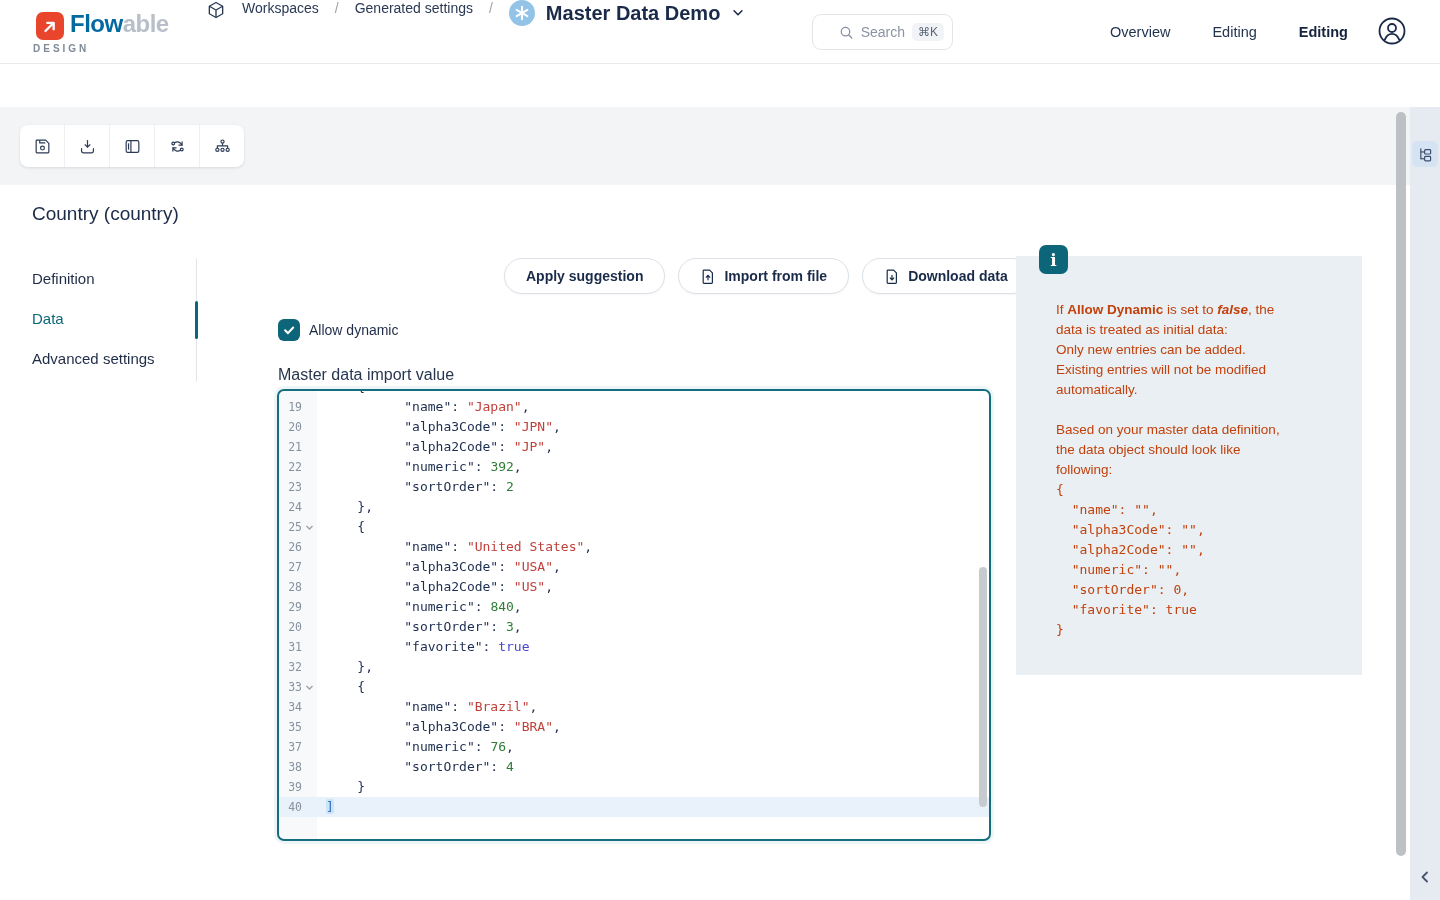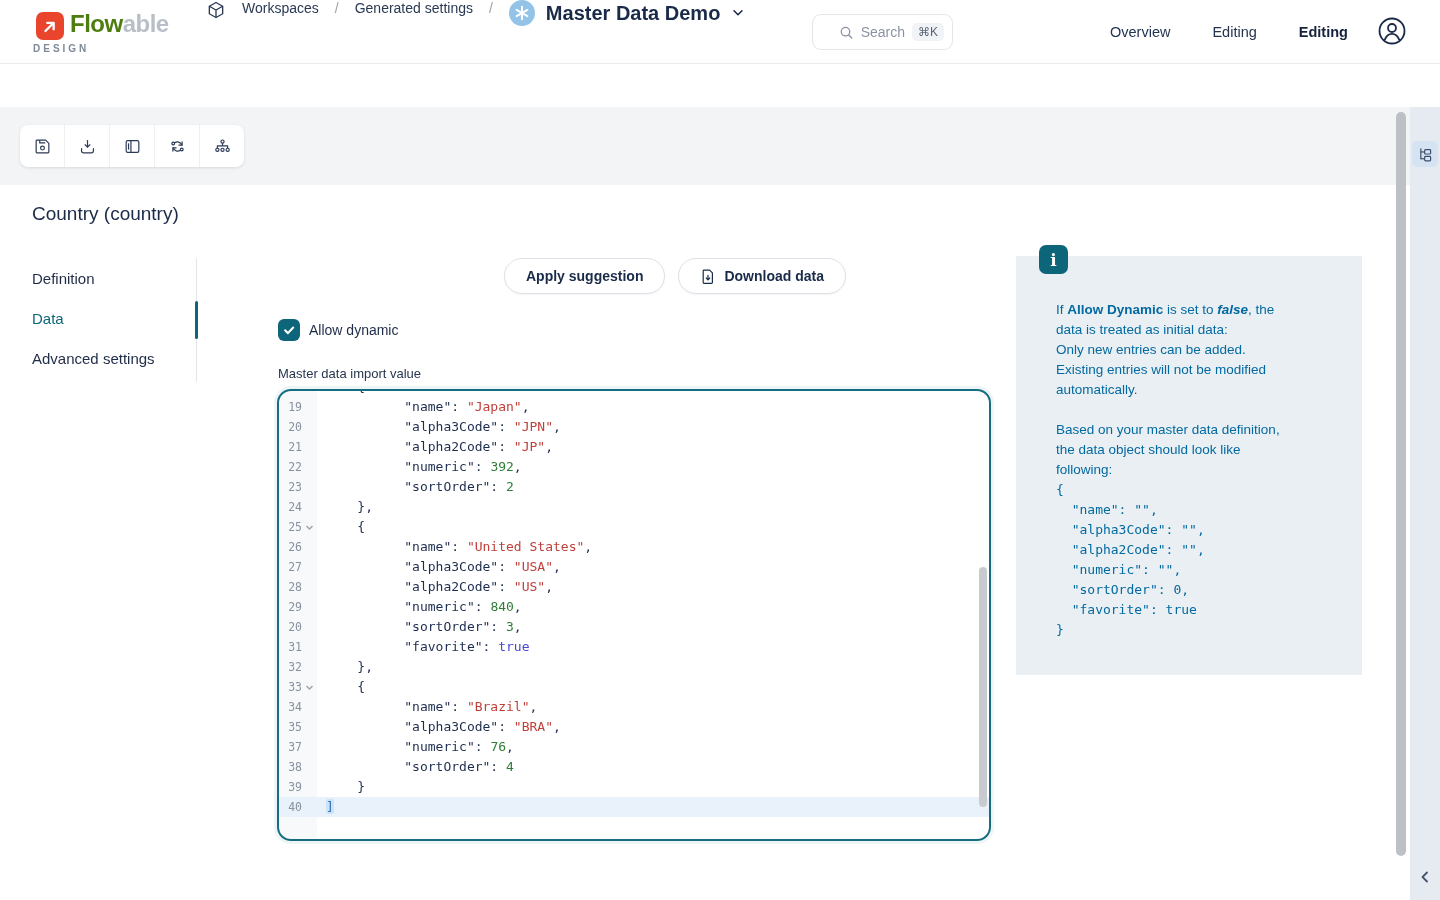--- a/index.html
+++ b/index.html
@@ -9,21 +9,21 @@
   *{box-sizing:border-box;margin:0;padding:0}
   html,body{width:1440px;height:900px;overflow:hidden;background:#fff;
     font-family:"Liberation Sans","DejaVu Sans",sans-serif;color:var(--navy);}
   .screen{position:relative;width:1440px;height:900px;overflow:hidden}
   svg{display:block}
 
   
   .navbar{position:absolute;left:0;top:0;width:1440px;height:64px;background:#fff;border-bottom:1px solid #e9ecef;z-index:5}
   .logo-icon{position:absolute;left:36px;top:12px;width:28px;height:28px;border-radius:7px;background:var(--brand-red);display:flex;align-items:center;justify-content:center}
   .brand{position:absolute;left:70px;top:10px;font-size:24px;font-weight:700;letter-spacing:-.5px}
-  .brand .flow{color:#4d7c0f}.brand .able{color:#b9bfc8}
+  .brand .flow{color:#0369a1}.brand .able{color:#b9bfc8}
   .brand-sub{position:absolute;left:33px;top:43px;font-size:10px;font-weight:700;letter-spacing:3px;color:#7e8a99}
   .crumbs{position:absolute;left:206px;top:0;height:64px;display:flex;align-items:flex-start;gap:16px;font-size:14px;color:#2a3954}
   .crumb-sep{color:#9aa3b0}
   .model-chip{display:flex;align-items:center;gap:11px}
   .model-avatar{width:26px;height:26px;border-radius:50%;background:#93c4e8;display:flex;align-items:center;justify-content:center}
   .model-name{font-weight:700;font-size:20px;color:var(--navy)}
   .searchbox{position:absolute;left:812px;top:14px;width:141px;height:36px;border:1px solid #e2e6ea;border-radius:9px;background:#fff;display:flex;align-items:center;padding:0 8px 0 26px;gap:7px}
   .search-text{color:#8a93a2;font-size:14px}
   .kbd{margin-left:auto;background:#f1f3f6;border-radius:5px;padding:2px 6px;font-size:12px;color:#596577}
   .navlinks{position:absolute;left:1110px;top:0;height:64px;display:flex;align-items:center;gap:42px;font-size:14.5px;color:#243450}
@@ -51,38 +51,38 @@
   .sidenav-item.active{color:var(--teal);font-weight:500}
   .sidenav-divider{position:absolute;left:196px;top:258px;width:1px;height:124px;background:#e2e5e9}
   .sidenav-indicator{position:absolute;left:195px;top:301px;width:3px;height:38px;background:var(--teal);border-radius:2px}
 
   .actions{position:absolute;left:504px;top:258px;display:flex;gap:13px}
   .btn{height:36px;border:1px solid #dce1e7;border-radius:18px;background:#fff;display:flex;align-items:center;gap:8px;padding:0 21px;font-size:14px;font-weight:600;color:var(--navy);box-shadow:0 1px 2px rgba(16,24,40,.04);cursor:pointer;font-family:inherit}
 
   .checkbox-row{position:absolute;left:278px;top:319px;display:flex;align-items:center;gap:9px}
   .checkbox{width:22px;height:22px;border-radius:6px;background:var(--teal);display:flex;align-items:center;justify-content:center;cursor:pointer}
   .checkbox-label{font-size:14px;color:#1f2c47}
-  .field-label{position:absolute;left:278px;top:366px;font-size:13px;color:#27364f}
-
-  
-  .editor{position:absolute;left:277px;top:389px;width:714px;height:452px;border:2px solid #156e80;border-radius:14px;overflow:hidden;background:linear-gradient(to right,#f7f9fa 38px,#fff 38px);box-shadow:0 0 0 3px rgba(21,110,128,.07)}
+  .field-label{position:absolute;left:278px;top:366px;font-size:16px;color:#27364f}
+
+  
+  .editor{position:absolute;left:277px;top:389px;width:714px;height:452px;border:2px solid #156e80;border-radius:7px;overflow:hidden;background:linear-gradient(to right,#f7f9fa 38px,#fff 38px);box-shadow:0 0 0 3px rgba(21,110,128,.07)}
   .ed-inner{margin-top:-14px}
   .ed-row{display:flex;height:20px;line-height:20px;font-family:"DejaVu Sans Mono",monospace;font-size:13px}
   .ed-row.active{background:#e9f2fb}
   .ed-gutter{width:38px;flex:none;display:flex;justify-content:flex-end;align-items:center;gap:2px;padding-right:2px;color:#8792a0;font-size:11.5px;font-family:"DejaVu Sans Mono",monospace}
   .ed-fold{width:11px;height:11px;display:inline-flex;align-items:center;justify-content:center}
   .ed-code{margin:0;padding-left:9px;white-space:pre;flex:1;font:inherit}
   .tk-p{color:#1d2d50}.tk-s{color:var(--string)}.tk-n{color:var(--number)}.tk-b{color:var(--boolean)}
   .tk-m{color:#2d70b5;background:#cde4f8;border-radius:2px}
   .ed-scrollthumb{position:absolute;right:2px;top:176px;width:8px;height:240px;background:#c7cbd0;border-radius:4px}
 
   
   .info-panel{position:absolute;left:1016px;top:256px;width:346px;height:419px;background:#e9eff2}
   .ip-icon{position:absolute;left:23px;top:-11px;width:29px;height:29px;background:var(--teal);border-radius:7px;color:#fff;display:flex;align-items:center;justify-content:center;font-family:"DejaVu Serif",serif;font-weight:700;font-size:17px}
-  .ip-body{padding:44px 16px 0 40px;color:#0369a1;font-size:13.5px;line-height:20px}
+  .ip-body{padding:44px 16px 0 40px;color:#c2410c;font-size:13.5px;line-height:20px}
   .ip-line{min-height:20px}
   .ip-line.mono{font-family:"DejaVu Sans Mono",monospace;font-size:13px;white-space:pre}
   .ip-b{font-weight:700}.ip-i{font-style:italic}
 
   
   .page-scrollthumb{position:absolute;left:1396px;top:112px;width:10px;height:744px;background:#bdc1c6;border-radius:5px;z-index:6}
   .right-rail{position:absolute;left:1410px;top:107px;width:30px;height:793px;background:#e5ebf0}
   .rail-toggle{position:absolute;left:2px;top:34px;width:26px;height:26px;background:#d6e3f2;border-radius:5px;display:flex;align-items:center;justify-content:center;color:#3c4e6b;cursor:pointer}
   .rail-collapse{position:absolute;left:7px;bottom:15px;width:16px;height:16px;color:#44536e;cursor:pointer}
 </style>
@@ -232,20 +232,28 @@
     <div class="sidenav-item">Definition</div>
     <div class="sidenav-item active">Data</div>
     <div class="sidenav-item">Advanced settings</div>
   </nav>
   <div class="sidenav-divider"></div>
   <div class="sidenav-indicator"></div>
 
   <div class="actions">
     <button class="btn">
       <span>Apply suggestion</span>
+    </button>
+    <button class="btn">
+      <svg width="16" height="17" viewBox="0 0 20 21" fill="none" stroke="#1a2b49" stroke-width="1.5" stroke-linecap="round" stroke-linejoin="round">
+        <path d="M5 2.5h7l3.5 3.5v12a1 1 0 01-1 1h-9.5a1 1 0 01-1-1v-14.5a1 1 0 011-1z"></path>
+          <path d="M10 14.6V9.4"></path>
+          <path d="M7.8 11.4L10 9.2l2.2 2.2"></path>
+      </svg>
+      <span>Import from file</span>
     </button>
     <button class="btn">
       <svg width="16" height="17" viewBox="0 0 20 21" fill="none" stroke="#1a2b49" stroke-width="1.5" stroke-linecap="round" stroke-linejoin="round">
         <path d="M5 2.5h7l3.5 3.5v12a1 1 0 01-1 1h-9.5a1 1 0 01-1-1v-14.5a1 1 0 011-1z"></path>
           <path d="M10 9.2v5.2"></path>
           <path d="M7.8 12.4l2.2 2.2 2.2-2.2"></path>
       </svg>
       <span>Download data</span>
     </button>
   </div>

